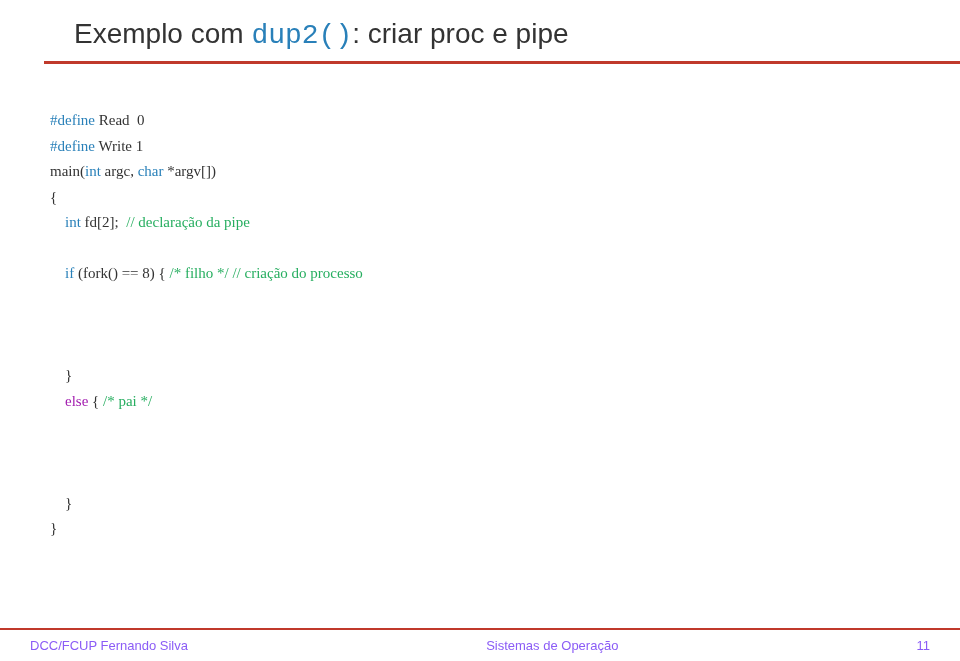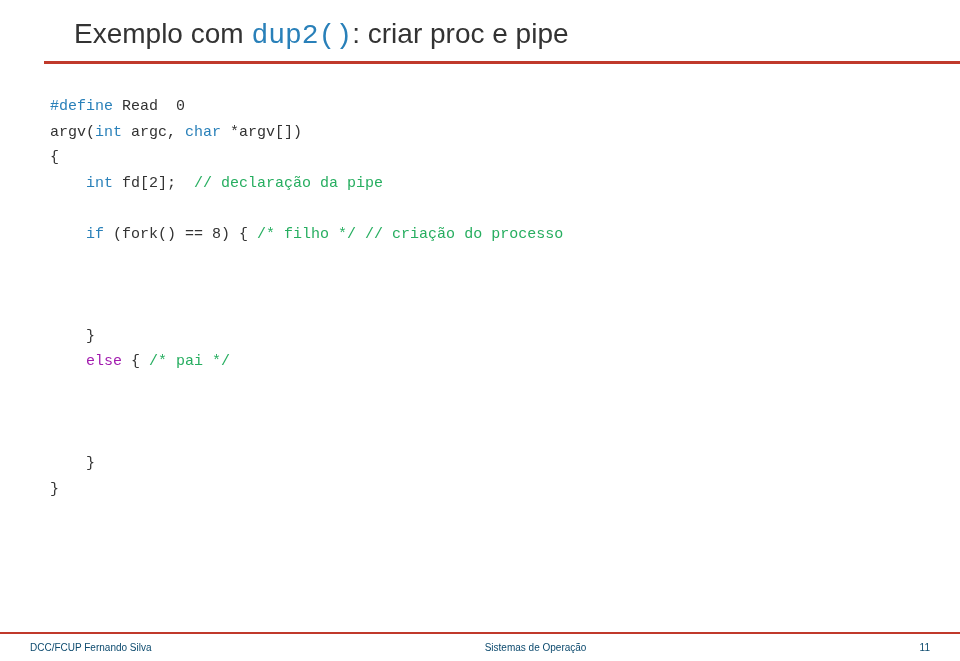--- a/index.html
+++ b/index.html
@@ -31,22 +31,22 @@
     }
 
     .header h1 .code-inline {
       color: #2980b9;
       font-family: 'Courier New', Courier, monospace;
       font-size: 28px;
     }
 
     
     .code-area {
-      padding: 30px 50px 20px 50px;
-      font-family: Liberation Mono, monospace;
+      padding: 44px 50px 20px 50px;
+      font-family: Liberation Serif, serif;
       font-size: 15px;
       line-height: 1.7;
     }
 
     .code-line {
       white-space: pre;
       display: block;
     }
 
     .kw-define {
@@ -86,39 +86,40 @@
     .footer {
       position: absolute;
       bottom: 0;
       left: 0;
       right: 0;
       border-top: 2px solid #c0392b;
       padding: 8px 30px;
       display: flex;
       justify-content: space-between;
       align-items: center;
-      font-size: 10px;
-      color: #0c4a6e;
+      font-size: 13px;
+      color: #8b5cf6;
     }
   </style>
 </head>
 <body>
 
 <div class="header">
   <h1>
     <span>Exemplo com </span><span class="code-inline">dup2()</span><span>: criar proc e pipe</span>
   </h1>
 </div>
 
 <div class="code-area">
 
   <span class="code-line"><span class="kw-define">#define</span><span class="normal"> Read  0</span></span>
 
+  <span class="code-line"><span class="kw-define">#define</span><span class="normal"> Write 1</span></span>
 
-  <span class="code-line"><span class="normal">argv(</span><span class="kw-int">int</span><span class="normal"> argc, </span><span class="kw-char">char</span><span class="normal"> *argv[])</span></span>
+  <span class="code-line"><span class="normal">main(</span><span class="kw-int">int</span><span class="normal"> argc, </span><span class="kw-char">char</span><span class="normal"> *argv[])</span></span>
 
   <span class="code-line"><span class="normal">{</span></span>
 
   <span class="code-line"><span class="normal">    </span><span class="kw-int">int</span><span class="normal"> fd[2];  </span><span class="comment-line">// declaração da pipe</span></span>
 
   <span class="code-line">&nbsp;</span>
 
 
   <span class="code-line"><span class="normal">    </span><span class="kw-if">if</span><span class="normal"> (fork() == 8) { </span><span class="comment-block">/* filho */</span><span class="normal"> </span><span class="comment-line">// criação do processo</span></span>
 

